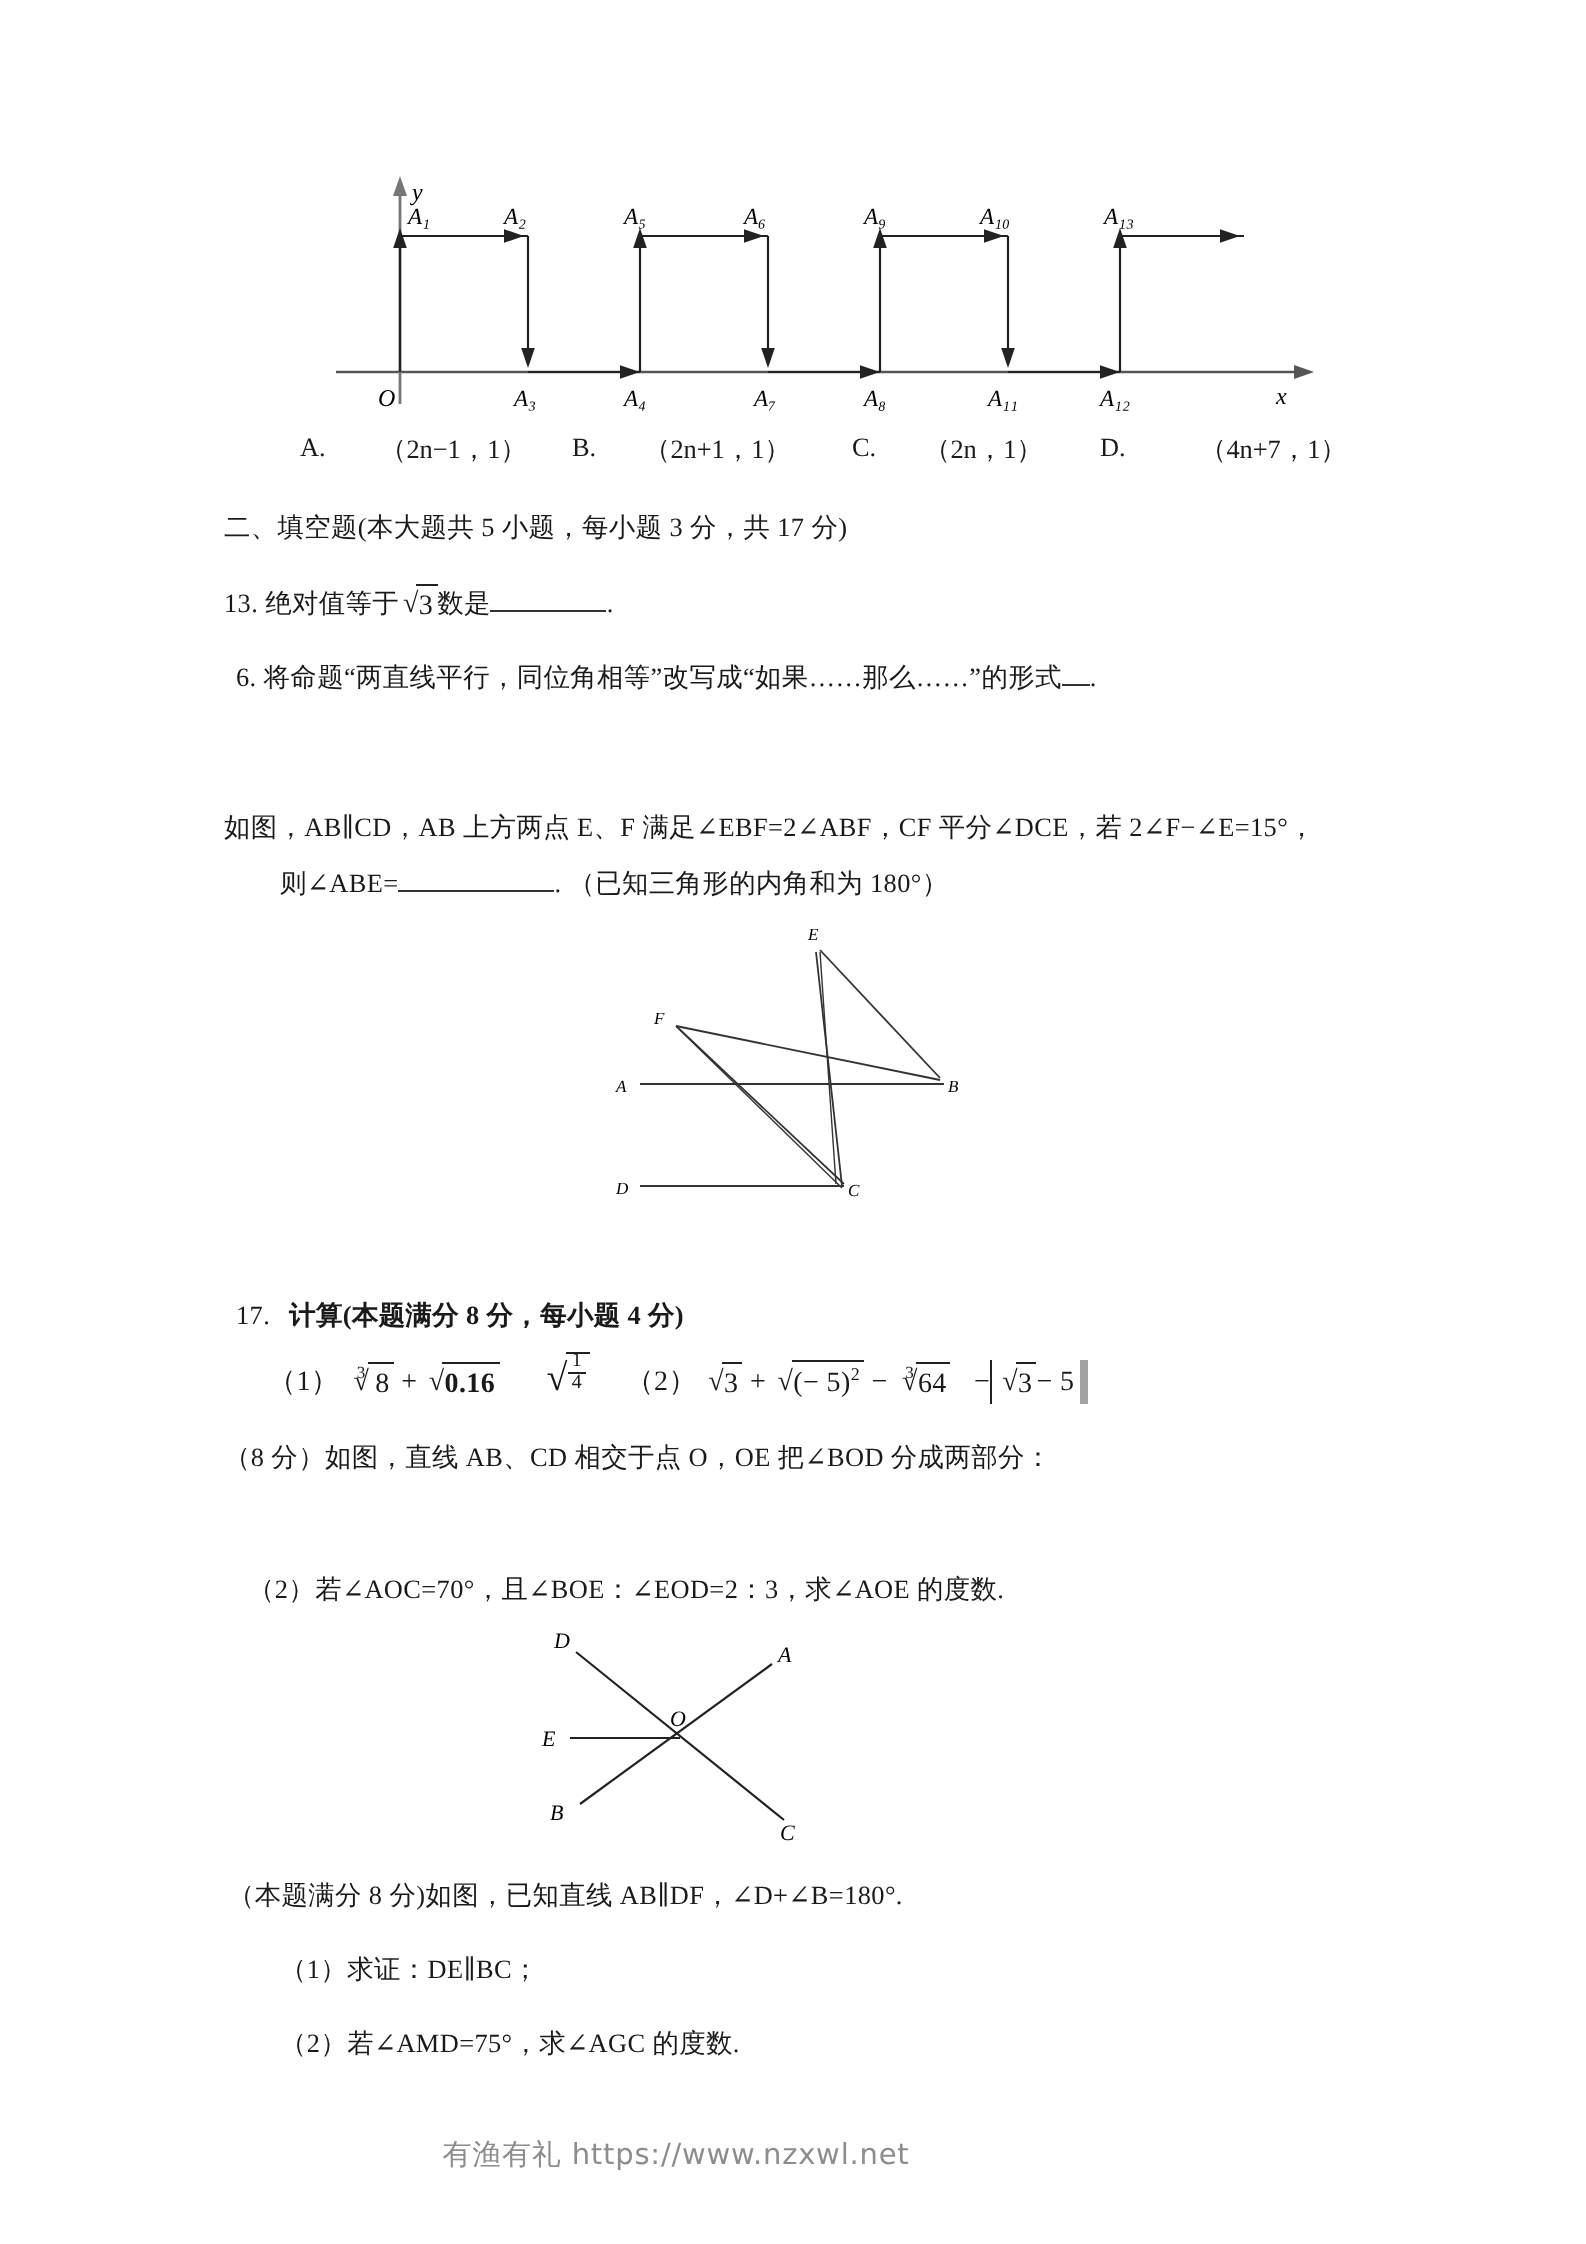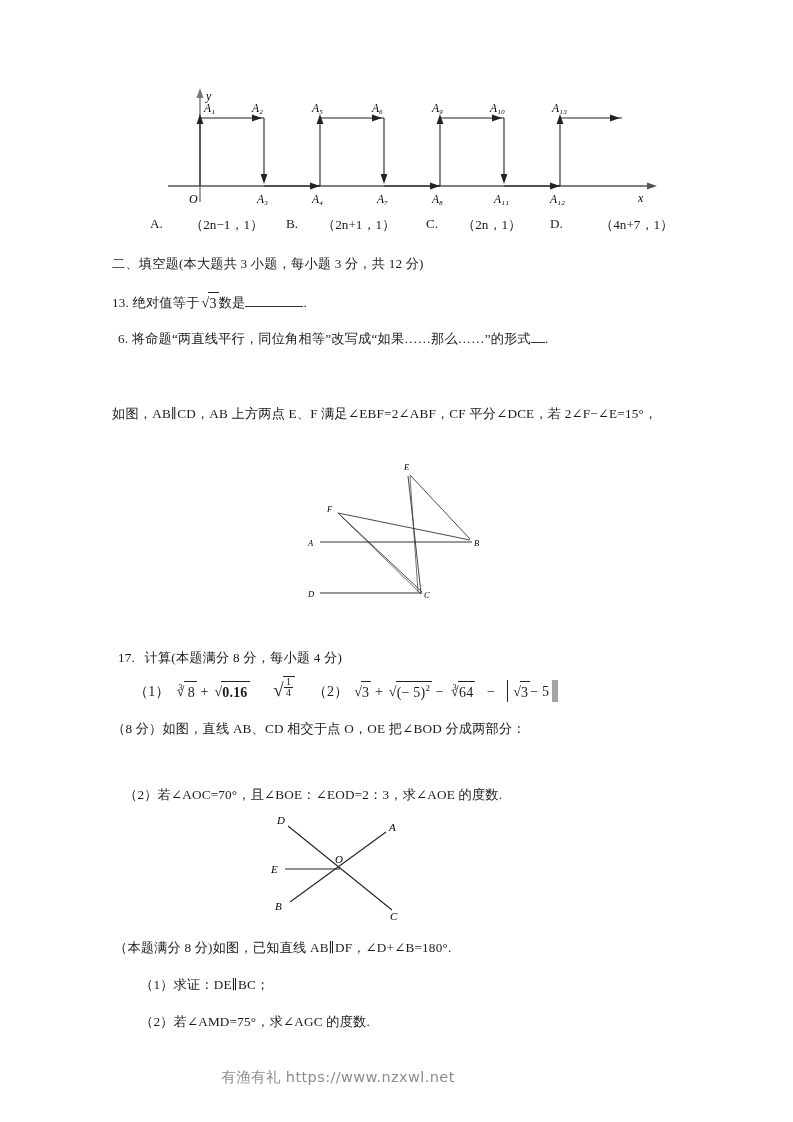--- a/index.html
+++ b/index.html
@@ -75,21 +75,21 @@
     display:inline-block;
     vertical-align:middle;
     text-align:center;
     font-size:10px;
     line-height:1.05;
     position:relative;
     top:-1px;
   }
   .frac .num { display:block; border-bottom:1px solid #222; padding:0 2px; }
   .frac .den { display:block; padding:0 2px; }
-  .abs { display:inline-block; border-left:1px solid #222; border-right:6px solid #a3a3a3; padding:0 3px;margin-left:12px; }
+  .abs { display:inline-block; border-left:1px solid #222; border-right:4px solid #a3a3a3; padding:0 3px; }
   .sup { font-size:9px; vertical-align:super; }
 
   
   #watermark {
     position:absolute;
     left:0; top:1068px;
     width:676px;
     text-align:center;
     font-family:"DejaVu Sans","Liberation Sans",sans-serif;
     font-size:14.5px;
@@ -174,34 +174,37 @@
     <span class="opt-item" style="left:0;">A.</span>
     <span class="opt-item" style="left:40px;">（2n−1，1）</span>
     <span class="opt-item" style="left:136px;">B.</span>
     <span class="opt-item" style="left:172px;">（2n+1，1）</span>
     <span class="opt-item" style="left:276px;">C.</span>
     <span class="opt-item" style="left:312px;">（2n，1）</span>
     <span class="opt-item" style="left:400px;">D.</span>
     <span class="opt-item" style="left:450px;">（4n+7，1）</span>
   </div>
 
-  <div class="txt cn" style="left:112px; top:254px;">二、填空题(本大题共 3 小题，每小题 3 分，共 12 分)</div>
+  <div class="txt cn" style="left:112px; top:254px;">二、填空题(本大题共 5 小题，每小题 3 分，共 17 分)</div>
 
   <div class="txt cn" style="left:112px; top:291px;">
     <span>13.</span>
     <span>绝对值等于</span><span class="math radical"><span class="rad-sign">√</span><span class="rad-body">3</span></span><span>数是</span><span class="blank-s"></span><span>.</span>
   </div>
 
   <div class="txt cn" style="left:118px; top:329px;">
     <span>6.</span>
     <span>将命题“两直线平行，同位角相等”改写成“如果……那么……”的形式</span><span class="blank-xs"></span><span>.</span>
   </div>
 
 
   <div class="txt cn" style="left:112px; top:404px;">如图，AB∥CD，AB 上方两点 E、F 满足∠EBF=2∠ABF，CF 平分∠DCE，若 2∠F−∠E=15°，</div>
+  <div class="txt cn" style="left:140px; top:432px;">
+    <span>则∠ABE=</span><span class="blank-m"></span><span>.  （已知三角形的内角和为 180°）</span>
+  </div>
 
   <div id="fig-geom16">
     <svg width="240" height="145" viewBox="0 0 240 145">
 
       <line x1="20" y1="87" x2="172" y2="87" stroke="#333" stroke-width="1"></line>
 
       <line x1="20" y1="138" x2="122" y2="138" stroke="#333" stroke-width="1"></line>
 
       <line x1="38" y1="58" x2="170" y2="85" stroke="#333" stroke-width=".9"></line>
 
@@ -220,21 +223,21 @@
       <text x="8" y="91" font-size="8.5" font-style="italic">A</text>
       <text x="174" y="91" font-size="8.5" font-style="italic">B</text>
       <text x="8" y="142" font-size="8.5" font-style="italic">D</text>
       <text x="124" y="143" font-size="8.5" font-style="italic">C</text>
     </svg>
   </div>
 
 
   <div class="txt cn" style="left:118px; top:648px;">
     <span>17.</span>
-    <span style="margin-left:6px;">计算(本题满分 8 分，每小题 4 分)</span>
+    <span style="margin-left:6px;font-weight:bold;">计算(本题满分 8 分，每小题 4 分)</span>
   </div>
 
   <div class="txt math" style="left:134px; top:676px;">
     <span>（1）</span>
     <span class="radical"><span class="rad-idx">3</span><span class="rad-sign">√</span><span class="rad-body" style="padding-left:4px;">8</span></span>
     <span>+</span>
     <span class="radical"><span class="rad-sign">√</span><span class="rad-body bld">0.16</span></span>
     <span class="radical" style="margin-left:18px;"><span class="rad-sign" style="font-size:19px;">√</span><span class="rad-body" style="top:-4px;"><span class="frac"><span class="num">1</span><span class="den">4</span></span></span></span>
     <span style="margin-left:14px;">（2）</span>
     <span class="radical"><span class="rad-sign">√</span><span class="rad-body">3</span></span>

